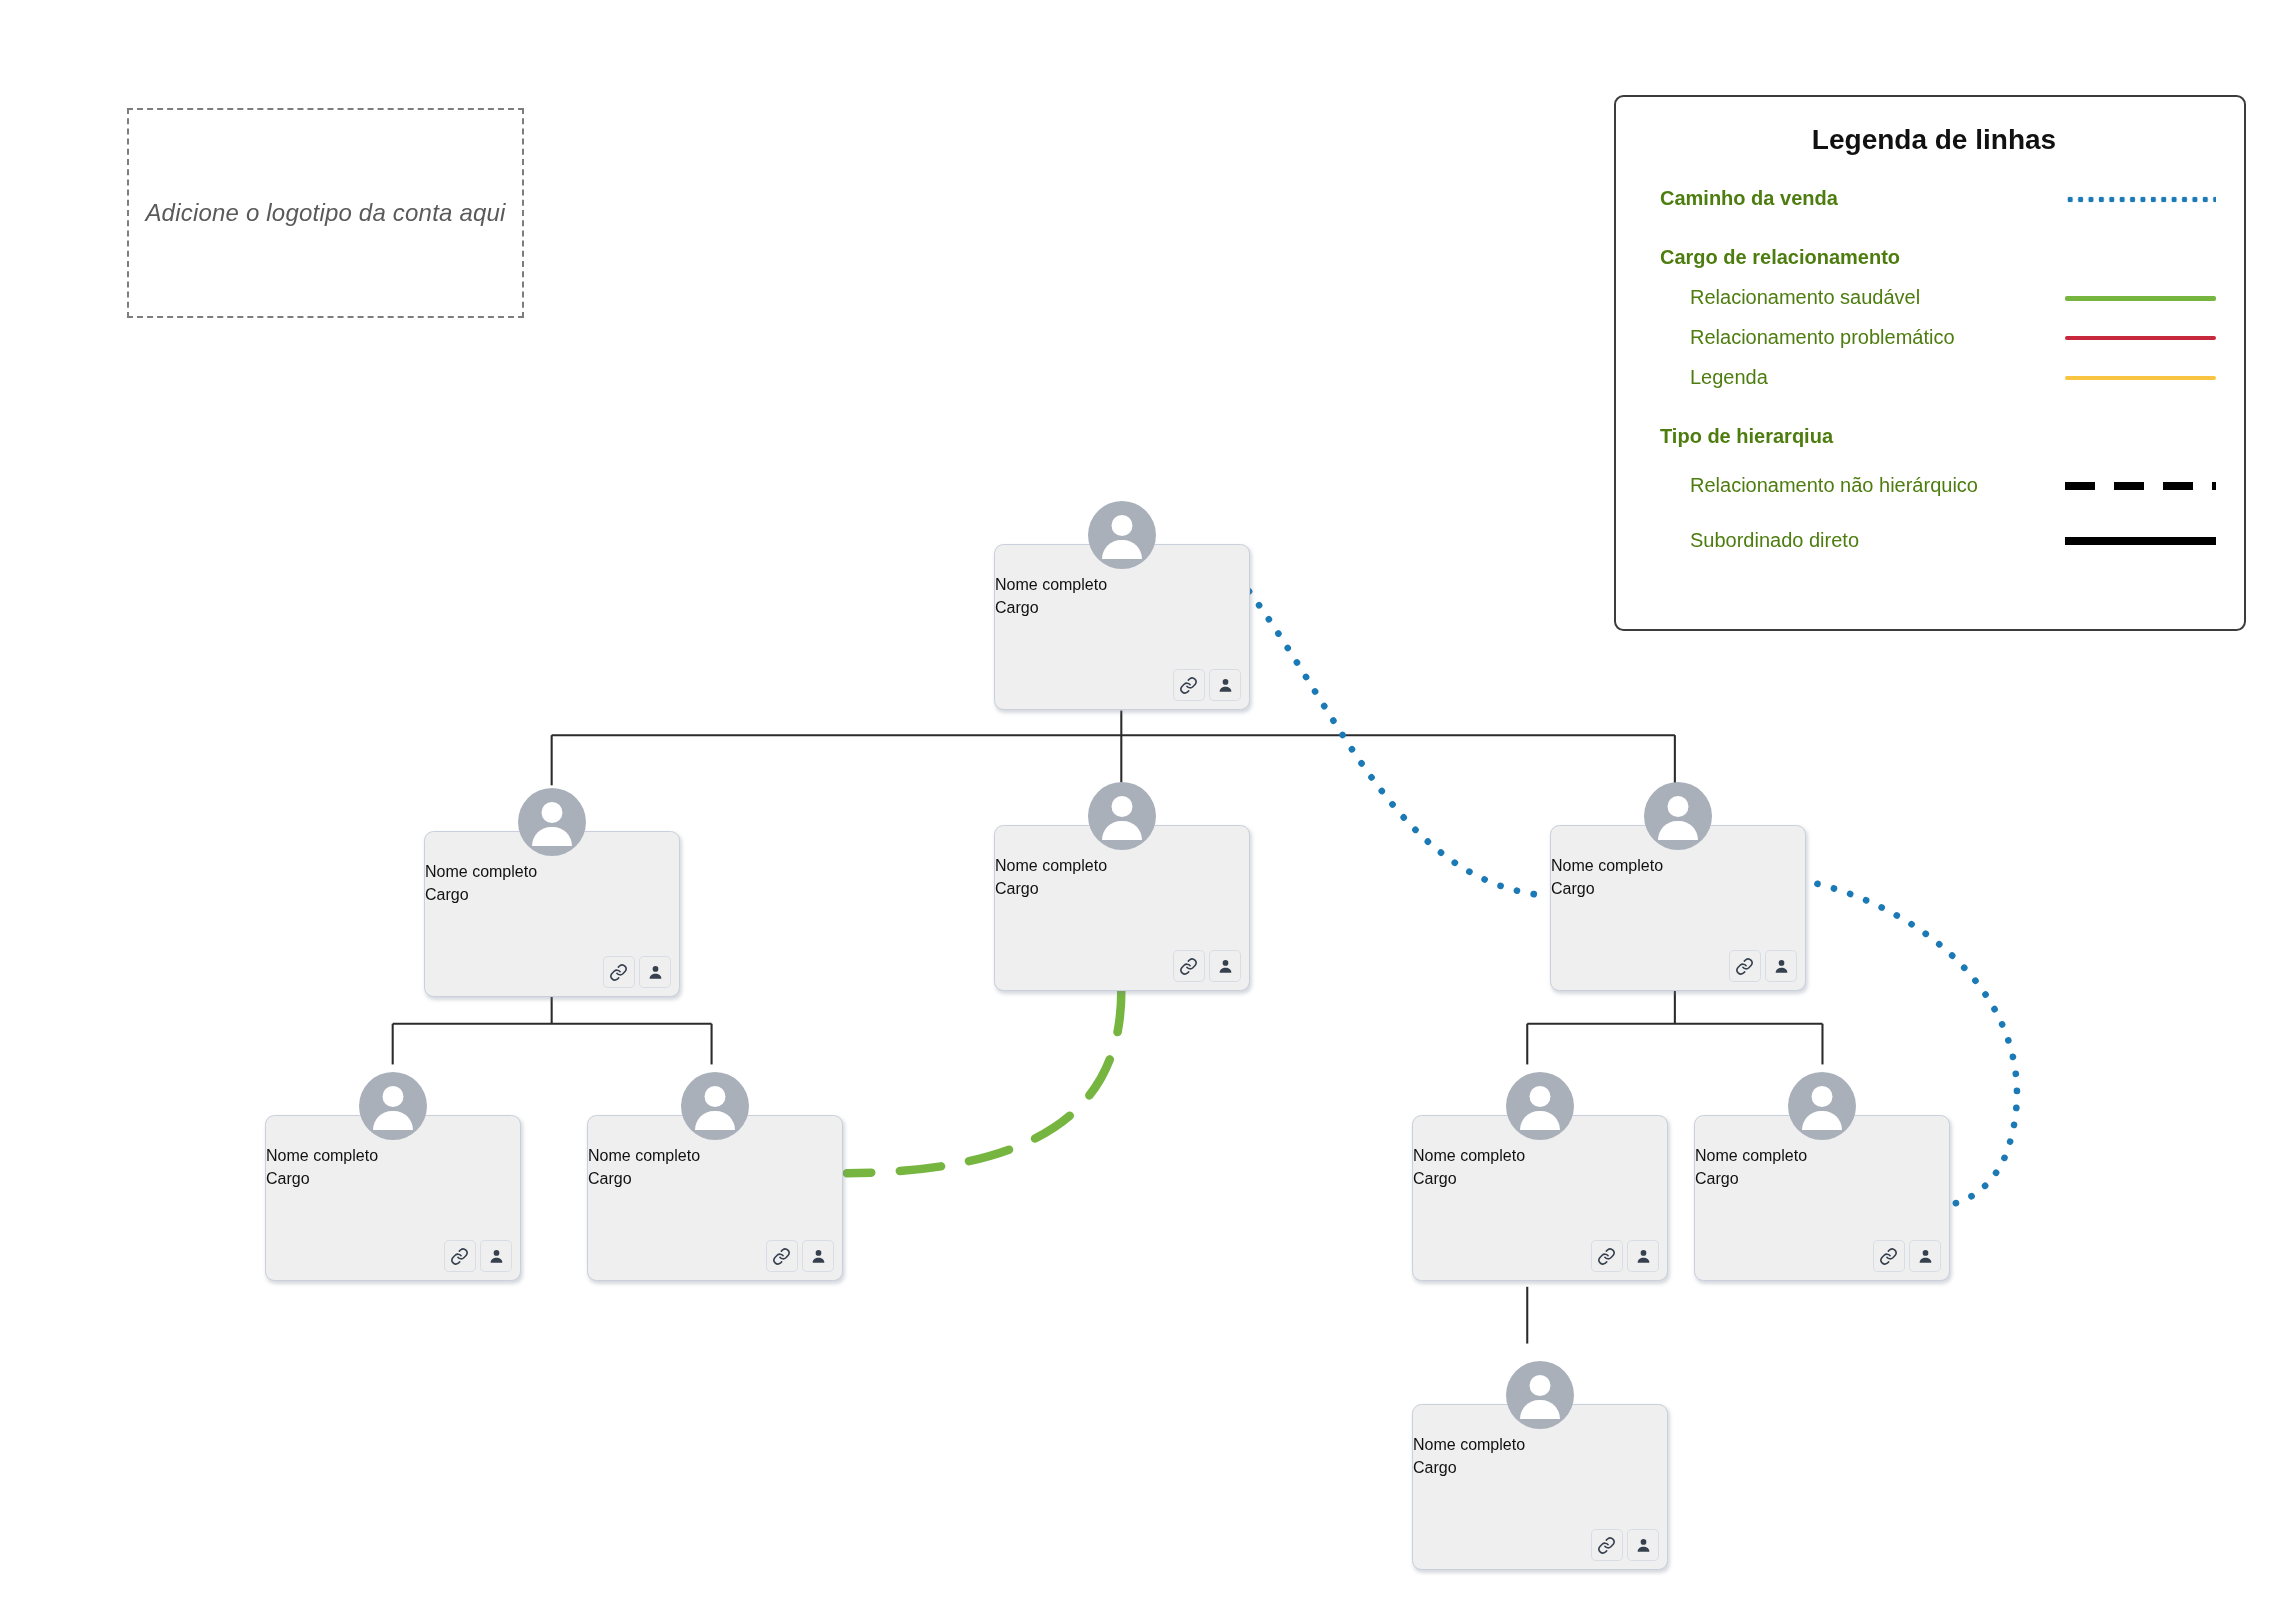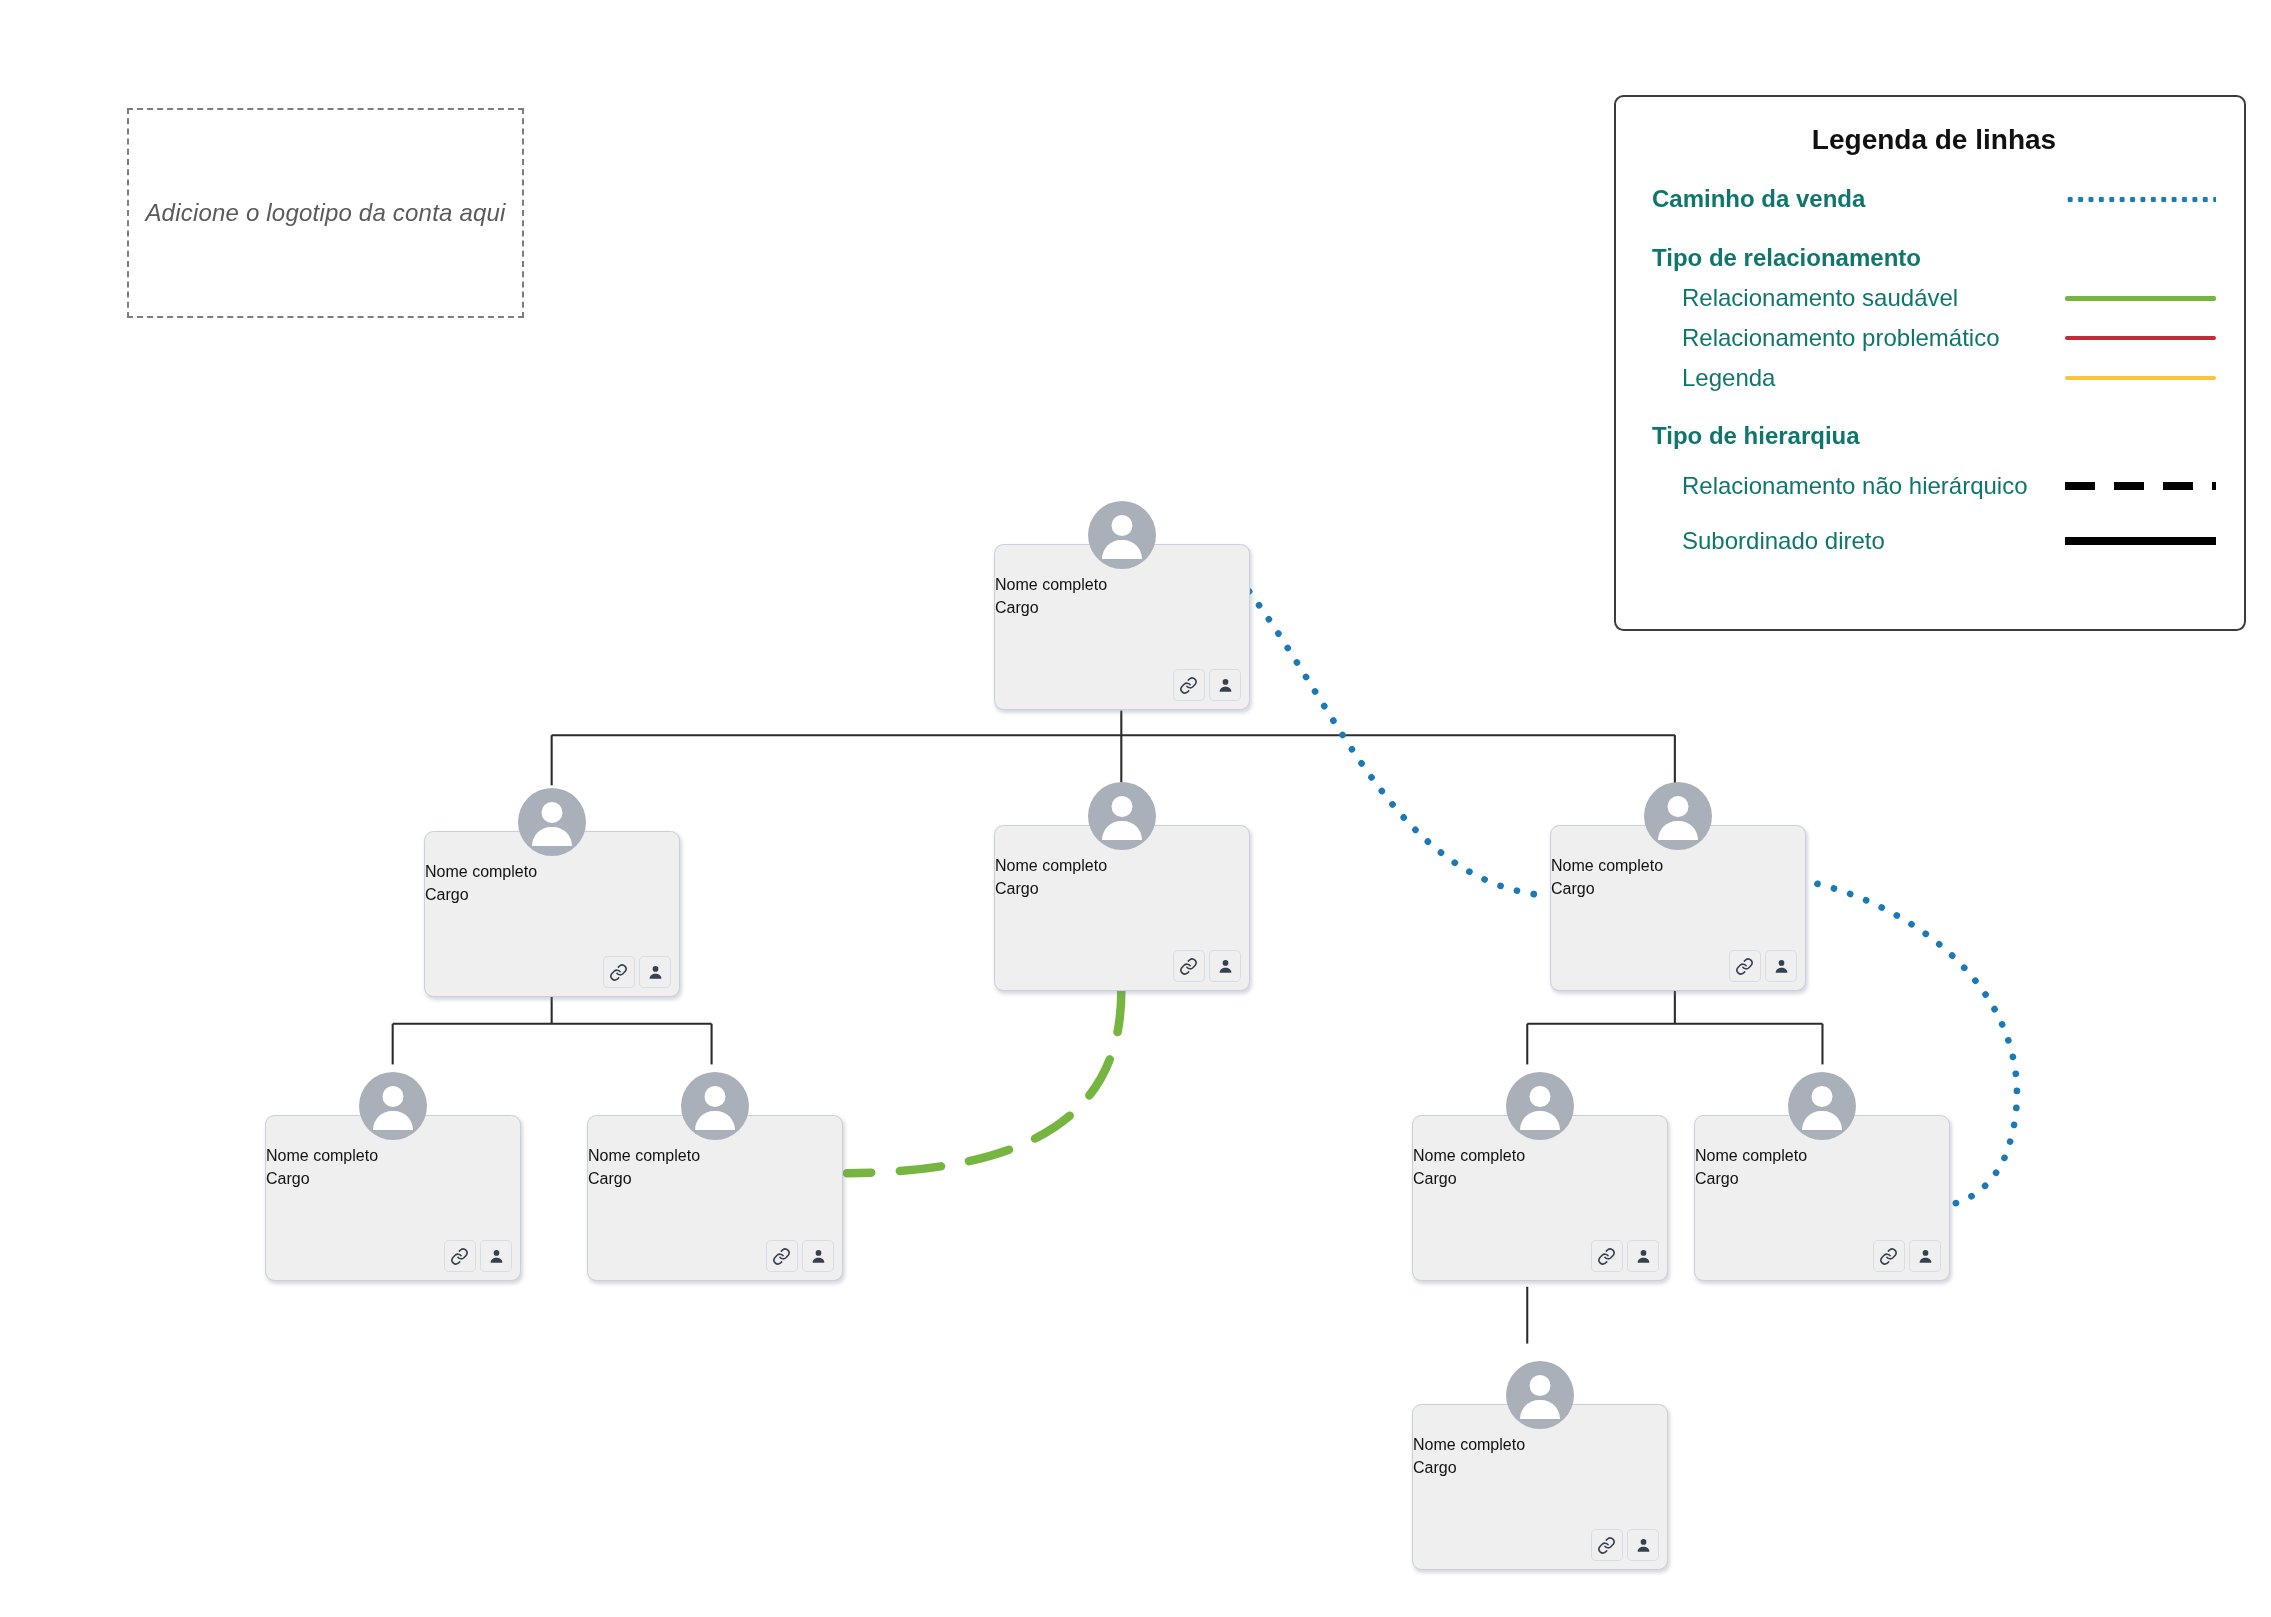--- a/index.html
+++ b/index.html
@@ -42,21 +42,21 @@
     font-weight: bold;
     color: #111;
     margin-top: 9.5px;
     margin-bottom: 24.6px;
   }
   .legend-row {
     display: flex; align-items: center;
     min-height: 38px;
     margin-bottom: 1.9px;
   }
-  .legend-row .lbl { flex: 1; font-size: 24px; color: #0f766e; line-height: 1.18; }
+  .legend-row .lbl { flex: 1; font-size: 20px; color: #4d7c0f; line-height: 1.18; margin-left: 8px; }
   .legend-row.head .lbl { font-weight: bold; }
   .legend-row.sub .lbl { padding-left: 30px; }
   .legend-row .sample { width: 151px; flex: none; height: 21px; position: relative; }
 
   .s-dotted {
     position:absolute; left:0; right:0; top: 7.6px; height: 6.6px;
     background-image: radial-gradient(circle, #1b7ab5 45%, rgba(0,0,0,0) 47%);
     background-size: 10.4px 6.6px;
     background-repeat: repeat-x;
   }
@@ -392,21 +392,21 @@
     <div class="legend-row head">
       <div class="lbl">Caminho da venda</div>
       <div class="sample">
           <div class="s-dotted"></div>
         </div>
     </div>
 
     <div class="legend-gap"></div>
 
     <div class="legend-row head">
-      <div class="lbl">Tipo de relacionamento</div>
+      <div class="lbl">Cargo de relacionamento</div>
       <div class="sample"></div>
     </div>
 
     <div class="legend-row sub">
       <div class="lbl">Relacionamento saudável</div>
       <div class="sample">
           <div class="s-solid" style="background:#76b53f"></div>
         </div>
     </div>
 

